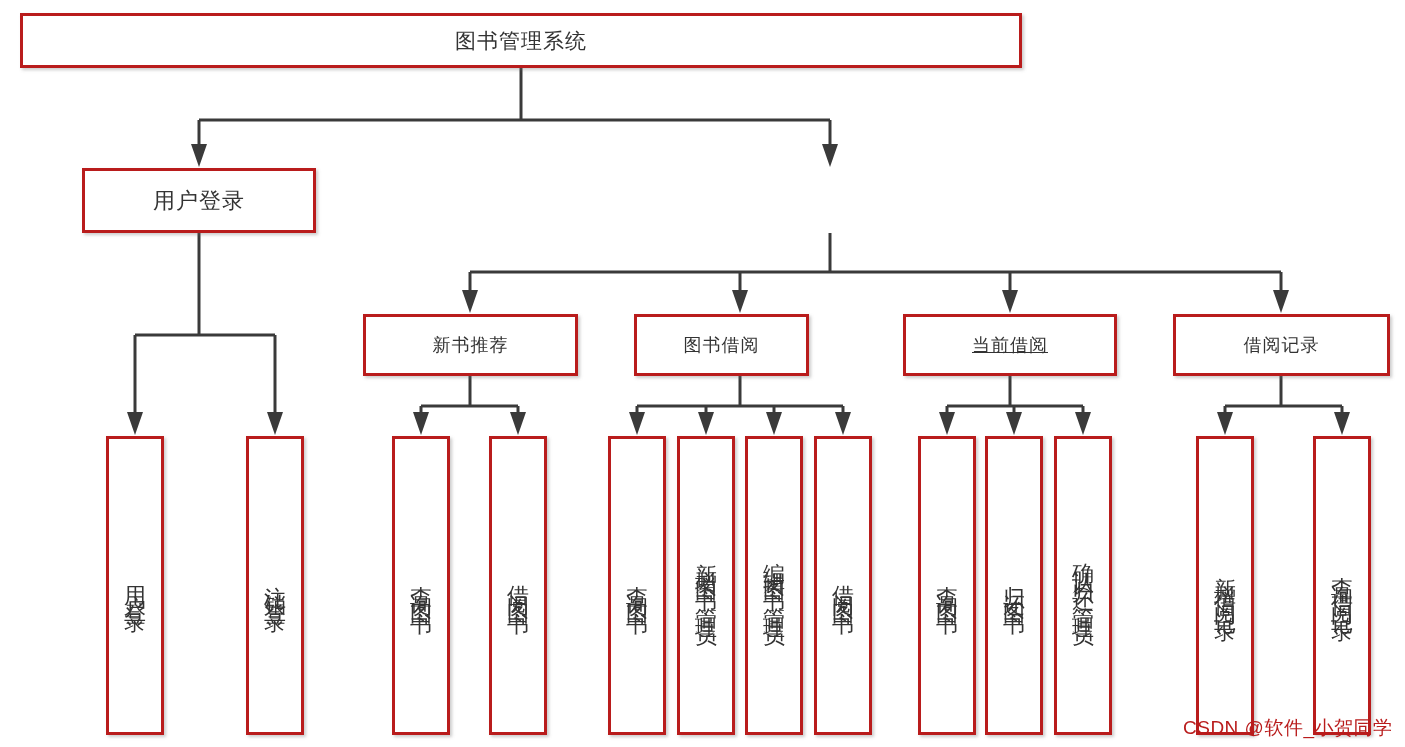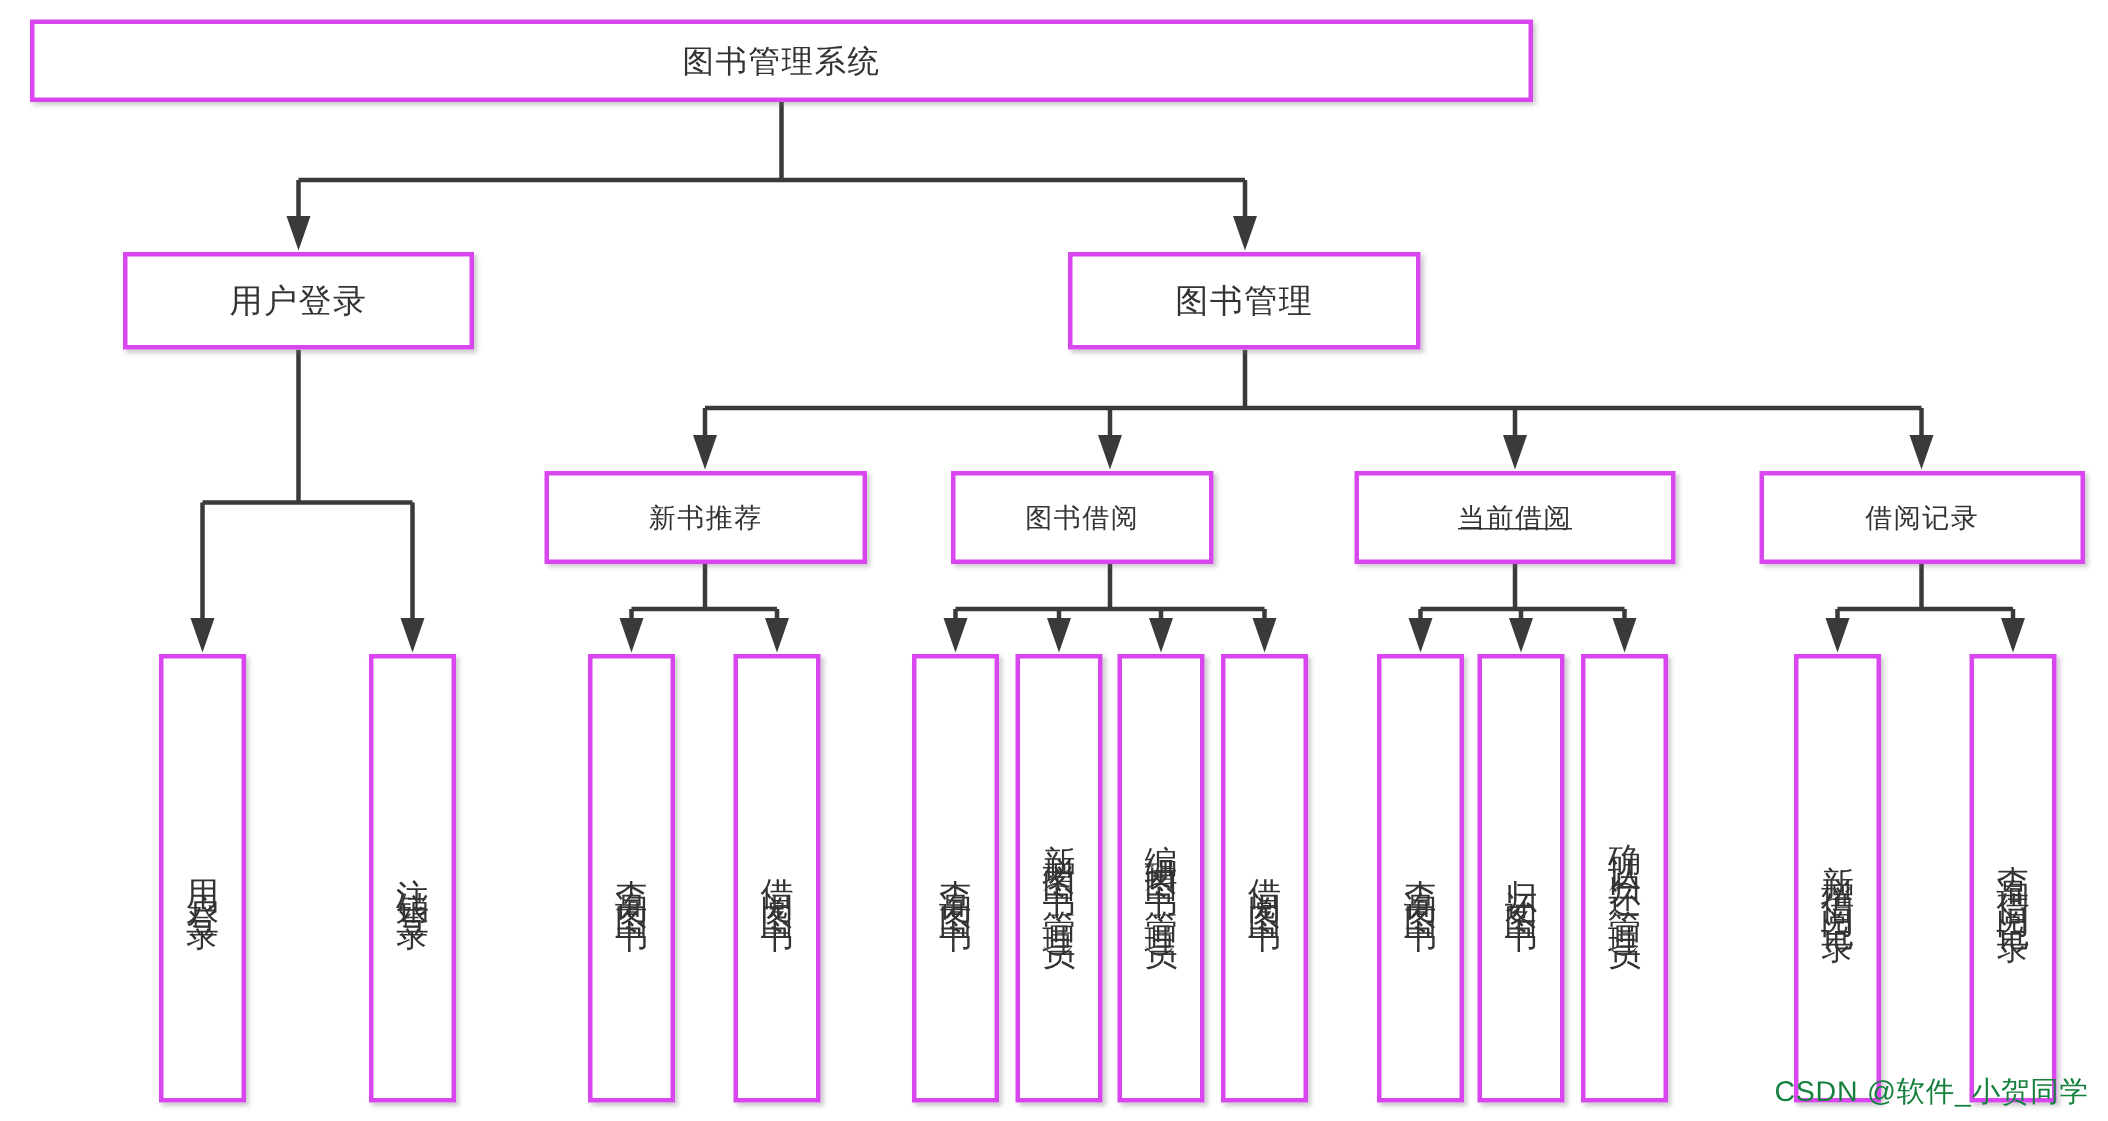--- a/index.html
+++ b/index.html
@@ -3,41 +3,41 @@
 <meta charset="utf-8">
 <style>
   html,body { margin:0; padding:0; background:#ffffff; }
   .stage {
     position:relative; width:1405px; height:747px; background:#ffffff;
     font-family:"Liberation Sans","DejaVu Sans",sans-serif; color:#333333;
     overflow:hidden;
   }
   .wires { position:absolute; left:0; top:0; width:1405px; height:747px; }
   .node {
-    position:absolute; background:#ffffff; border:3px solid #d946ef;
+    position:absolute; background:#ffffff; border:3px solid #b91c1c;
     box-sizing:border-box; display:flex; align-items:center; justify-content:center;
     box-shadow:2px 2px 3px rgba(110,110,110,0.35);
   }
   .root  { left:20px;  top:13px;  width:1002px; height:55px; font-size:21px; letter-spacing:1px; }
   .l2    { top:168px;  height:65px; font-size:22px; letter-spacing:1px; }
   .l2a   { left:82px;  width:234px; }
   .l2b   { left:712px; width:235px; }
   .l3    { top:314px;  height:62px; font-size:18px; letter-spacing:1px; }
   .l3a   { left:363px;  width:215px; }
   .l3b   { left:634px;  width:175px; }
   .l3c   { left:903px;  width:214px;text-decoration:underline; }
   .l3d   { left:1173px; width:217px; }
   .leaf  { top:436px; width:58px; height:299px; }
   .leaf > span {
     writing-mode:vertical-rl; font-size:22px; line-height:1;
     letter-spacing:9px; white-space:nowrap;
   }
   .watermark {
     position:absolute; left:1183px; top:715px; font-size:19px;
-    color:#15803d; letter-spacing:0.5px; white-space:nowrap;
+    color:#b91c1c; letter-spacing:0.5px; white-space:nowrap;
   }
 </style>
 </head>
 <body>
 
 <div class="stage">
 
   <svg class="wires" width="1405" height="747" viewBox="0 0 1405 747" xmlns="http://www.w3.org/2000/svg">
     <g stroke="#3a3a3a" stroke-width="3" fill="none">
 
@@ -100,21 +100,20 @@
       <polygon points="1006,412 1022,412 1014,435"></polygon>
       <polygon points="1075,412 1091,412 1083,435"></polygon>
       <polygon points="1217,412 1233,412 1225,435"></polygon>
       <polygon points="1334,412 1350,412 1342,435"></polygon>
     </g>
   </svg>
 
   <div class="node root">图书管理系统</div>
 
   <div class="node l2 l2a">用户登录</div>
-  <div class="node l2 l2b">图书管理</div>
 
   <div class="node l3 l3a">新书推荐</div>
   <div class="node l3 l3b">图书借阅</div>
   <div class="node l3 l3c">当前借阅</div>
   <div class="node l3 l3d">借阅记录</div>
 
   <div class="node leaf" style="left:106px">
     <span>用户登录</span>
   </div>
   <div class="node leaf" style="left:246px">

